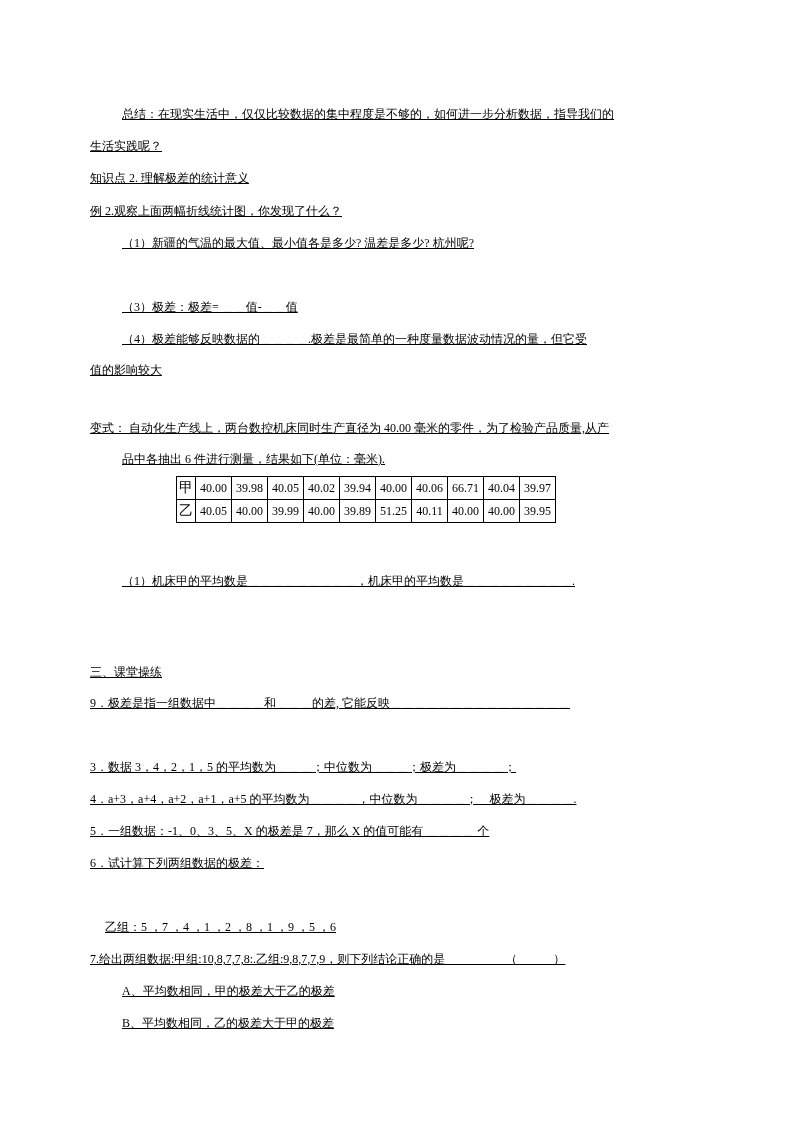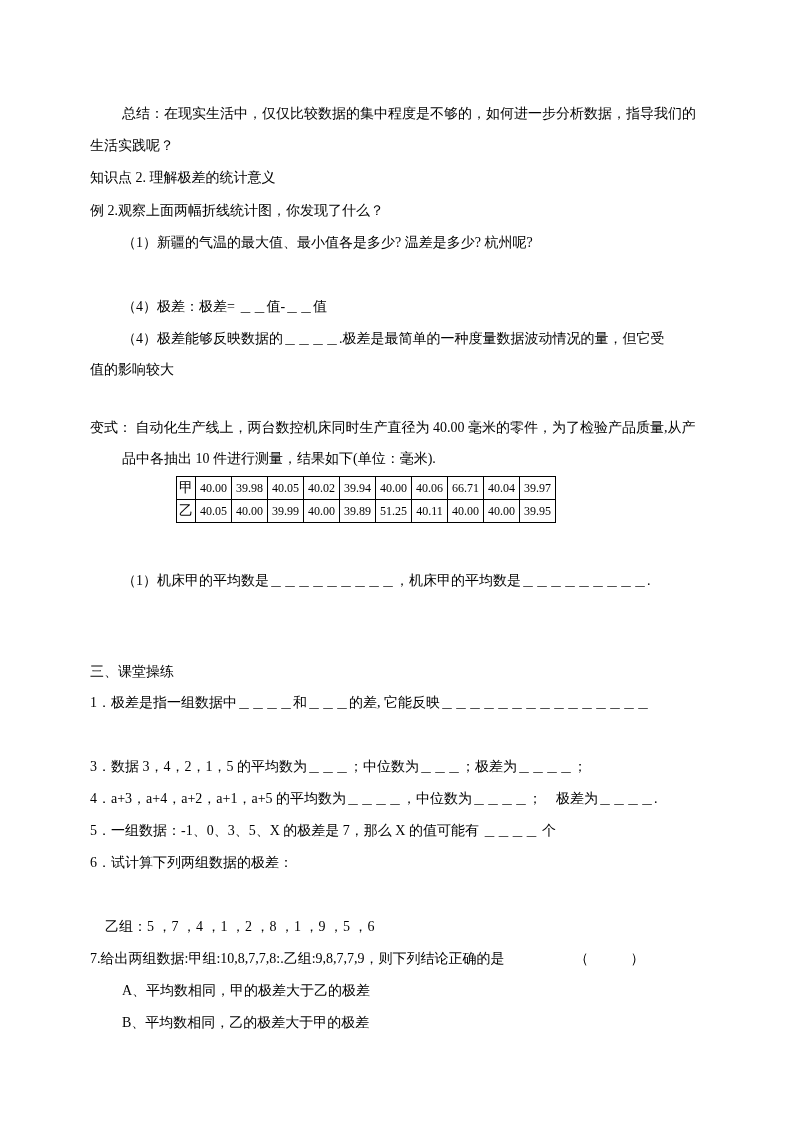--- a/index.html
+++ b/index.html
@@ -10,24 +10,25 @@
   }
   .page {
     position: relative;
     width: 793px;
     height: 1122px;
     background: #ffffff;
     overflow: hidden;
   }
   .line {
     position: absolute;
-    font-size: 14px;
+    font-size: 12px;
     line-height: 22px;
     white-space: nowrap;
     color: #000000;
+    text-decoration: underline;
   }
   .data-table {
     position: absolute;
     border-collapse: collapse;
     font-size: 12px;
     font-family: "Liberation Serif", "DejaVu Serif", serif;
   }
   .data-table td {
     border: 1px solid #000000;
     text-align: center;
@@ -45,26 +46,26 @@
 </head>
 <body>
 
 <div class="page">
 
   <div class="line" style="top:103px;left:122px">总结：在现实生活中，仅仅比较数据的集中程度是不够的，如何进一步分析数据，指导我们的</div>
   <div class="line" style="top:135px;left:90px">生活实践呢？</div>
   <div class="line" style="top:167px;left:90px">知识点 2. 理解极差的统计意义</div>
   <div class="line" style="top:200px;left:90px">例 2.观察上面两幅折线统计图，你发现了什么？</div>
   <div class="line" style="top:232px;left:122px">（1）新疆的气温的最大值、最小值各是多少? 温差是多少? 杭州呢?</div>
-  <div class="line" style="top:296px;left:122px">（4）极差：极差= ＿＿值-＿＿值</div>
+  <div class="line" style="top:296px;left:122px">（3）极差：极差= ＿＿值-＿＿值</div>
   <div class="line" style="top:328px;left:122px">（4）极差能够反映数据的＿＿＿＿.极差是最简单的一种度量数据波动情况的量，但它受</div>
   <div class="line" style="top:359px;left:90px">值的影响较大</div>
 
   <div class="line" style="top:417px;left:90px">变式：  自动化生产线上，两台数控机床同时生产直径为 40.00 毫米的零件，为了检验产品质量,从产</div>
-  <div class="line" style="top:448px;left:122px">品中各抽出 10 件进行测量，结果如下(单位：毫米).</div>
+  <div class="line" style="top:448px;left:122px">品中各抽出 6 件进行测量，结果如下(单位：毫米).</div>
 
   <table class="data-table" style="top:476px;left:176px">
     <tbody>
         <tr>
       <td class="row-label">甲</td>
       <td>40.00</td>
       <td>39.98</td>
       <td>40.05</td>
       <td>40.02</td>
       <td>39.94</td>
@@ -86,21 +87,21 @@
       <td>40.00</td>
       <td>40.00</td>
       <td>39.95</td>
     </tr>
   </tbody>
     </table>
 
   <div class="line" style="top:570px;left:122px">（1）机床甲的平均数是＿＿＿＿＿＿＿＿＿，机床甲的平均数是＿＿＿＿＿＿＿＿＿.</div>
 
   <div class="line" style="top:661px;left:90px">三、课堂操练</div>
-  <div class="line" style="top:692px;left:90px">1．极差是指一组数据中＿＿＿＿和＿＿＿的差, 它能反映＿＿＿＿＿＿＿＿＿＿＿＿＿＿＿</div>
+  <div class="line" style="top:692px;left:90px">9．极差是指一组数据中＿＿＿＿和＿＿＿的差, 它能反映＿＿＿＿＿＿＿＿＿＿＿＿＿＿＿</div>
   <div class="line" style="top:756px;left:90px">3．数据 3，4，2，1，5 的平均数为＿＿＿；中位数为＿＿＿；极差为＿＿＿＿；</div>
   <div class="line" style="top:788px;left:90px">4．a+3，a+4，a+2，a+1，a+5 的平均数为＿＿＿＿，中位数为＿＿＿＿；　极差为＿＿＿＿.</div>
   <div class="line" style="top:820px;left:90px">5．一组数据：-1、0、3、5、X 的极差是 7，那么 X 的值可能有 ＿＿＿＿ 个</div>
   <div class="line" style="top:852px;left:90px">6．试计算下列两组数据的极差：</div>
   <div class="line" style="top:916px;left:105px">乙组：5 ，7 ，4 ，1 ，2 ，8 ，1 ，9 ，5 ，6</div>
   <div class="line" style="top:948px;left:90px">7.给出两组数据:甲组:10,8,7,7,8:.乙组:9,8,7,7,9，则下列结论正确的是　　　　　（　　　）</div>
   <div class="line" style="top:1012px;left:122px">B、平均数相同，乙的极差大于甲的极差</div>
   <div class="line" style="top:980px;left:122px">A、平均数相同，甲的极差大于乙的极差</div>
 
 </div>

